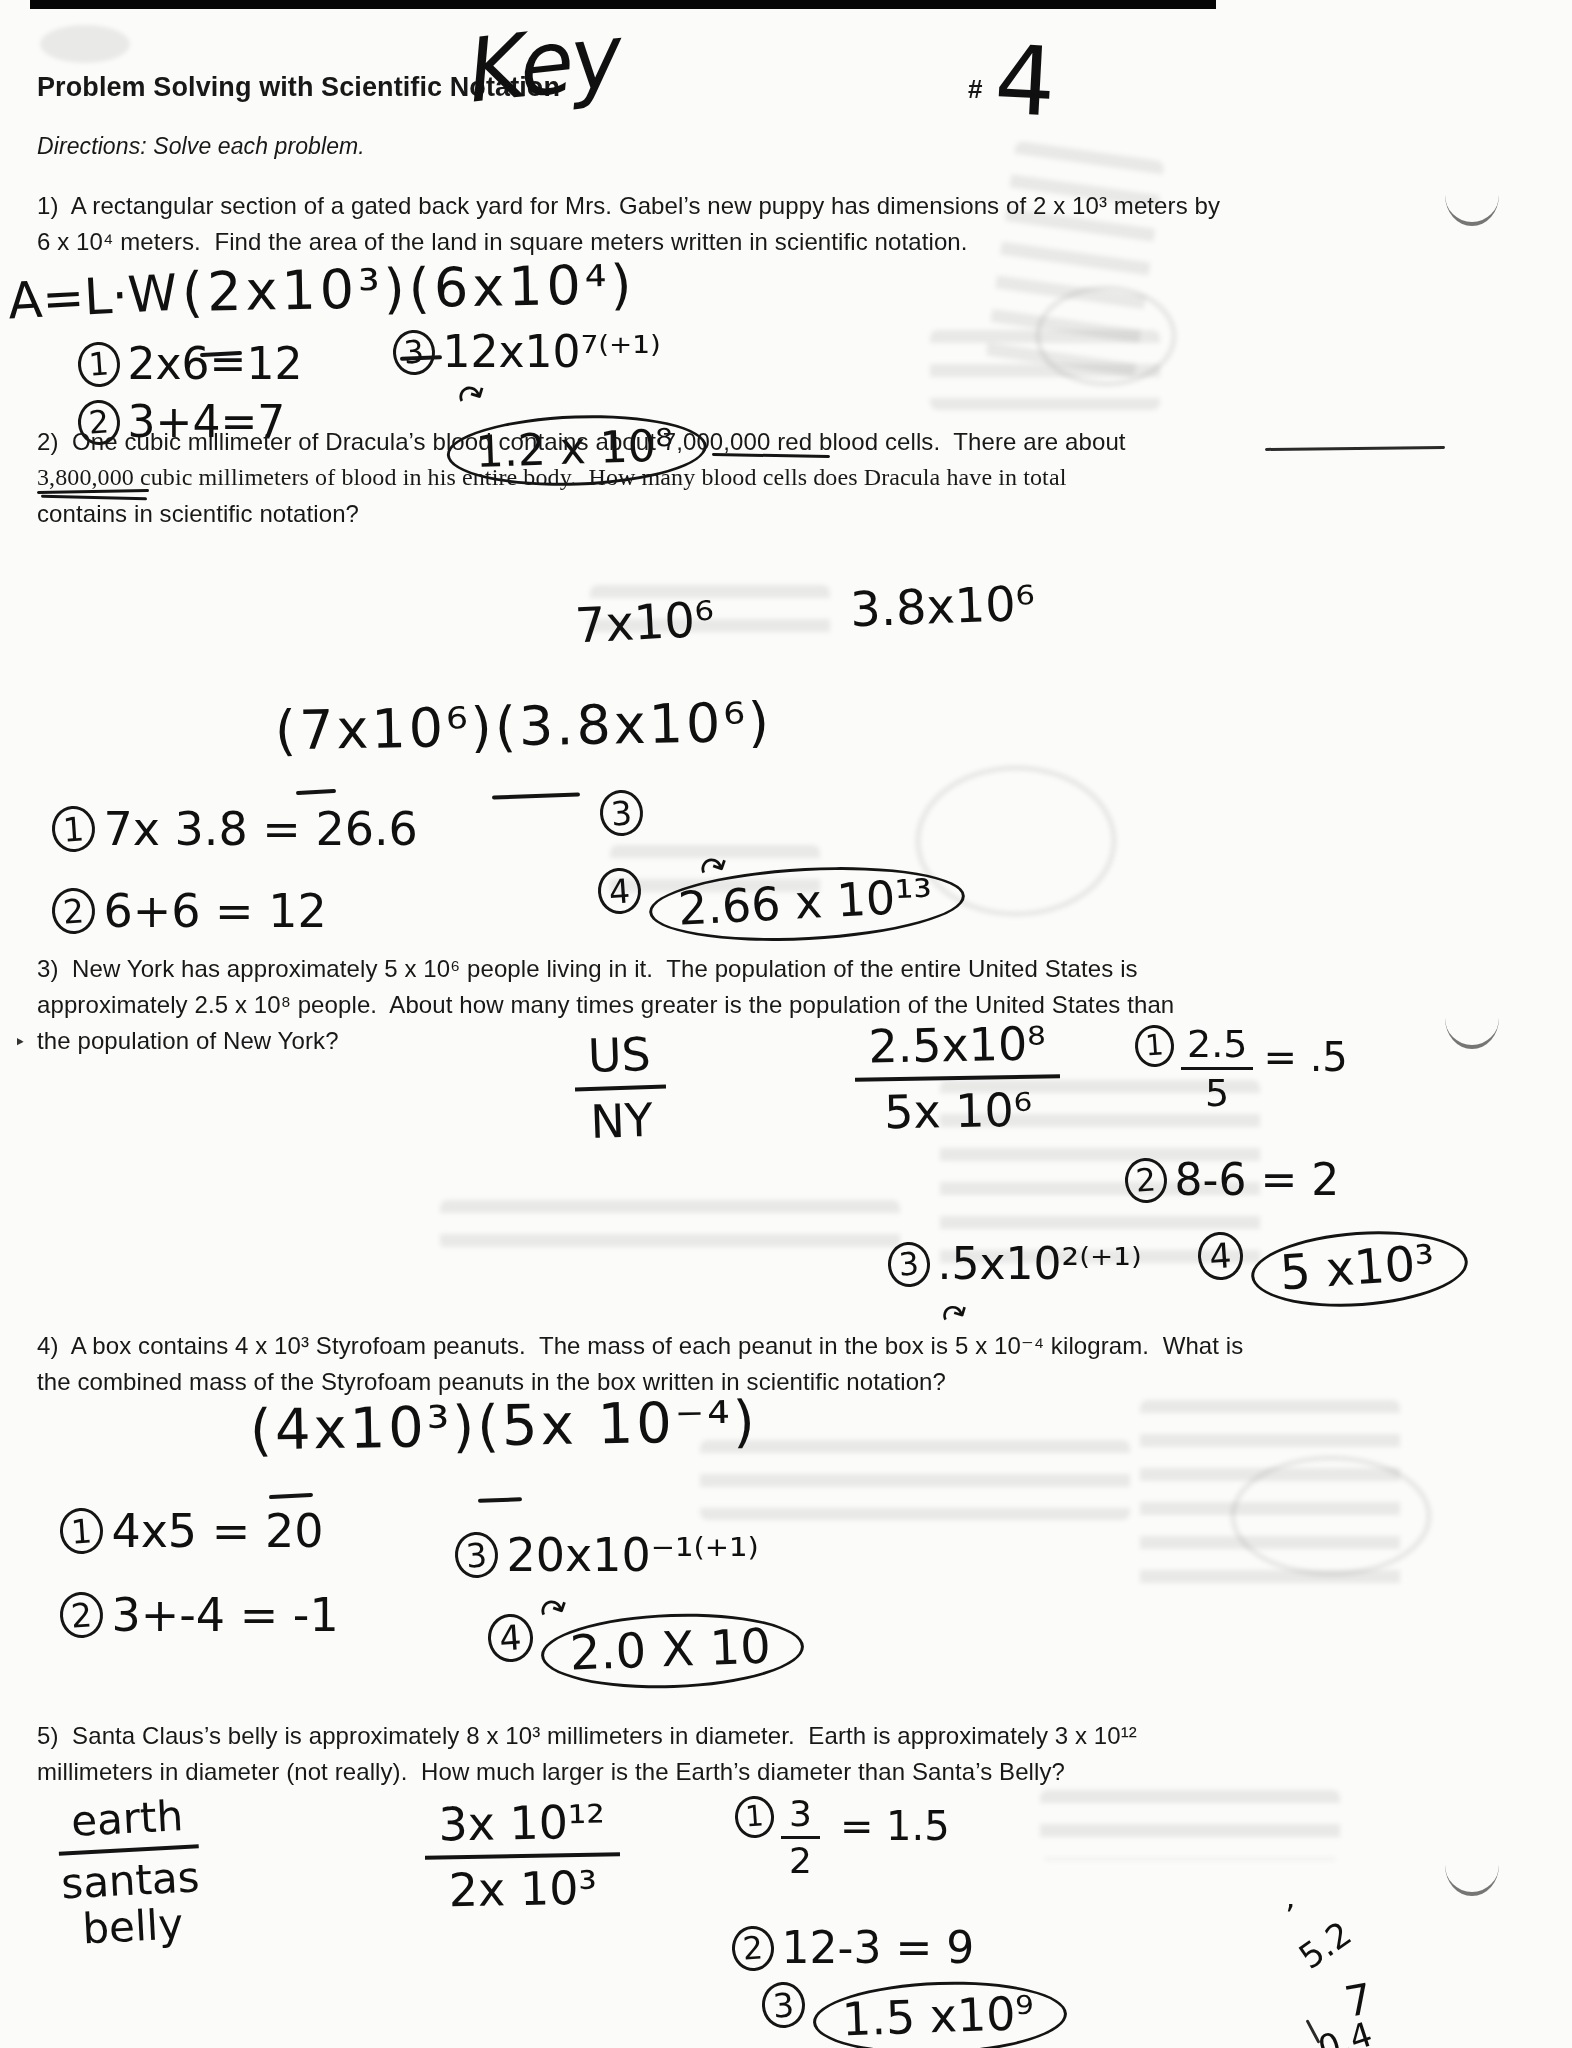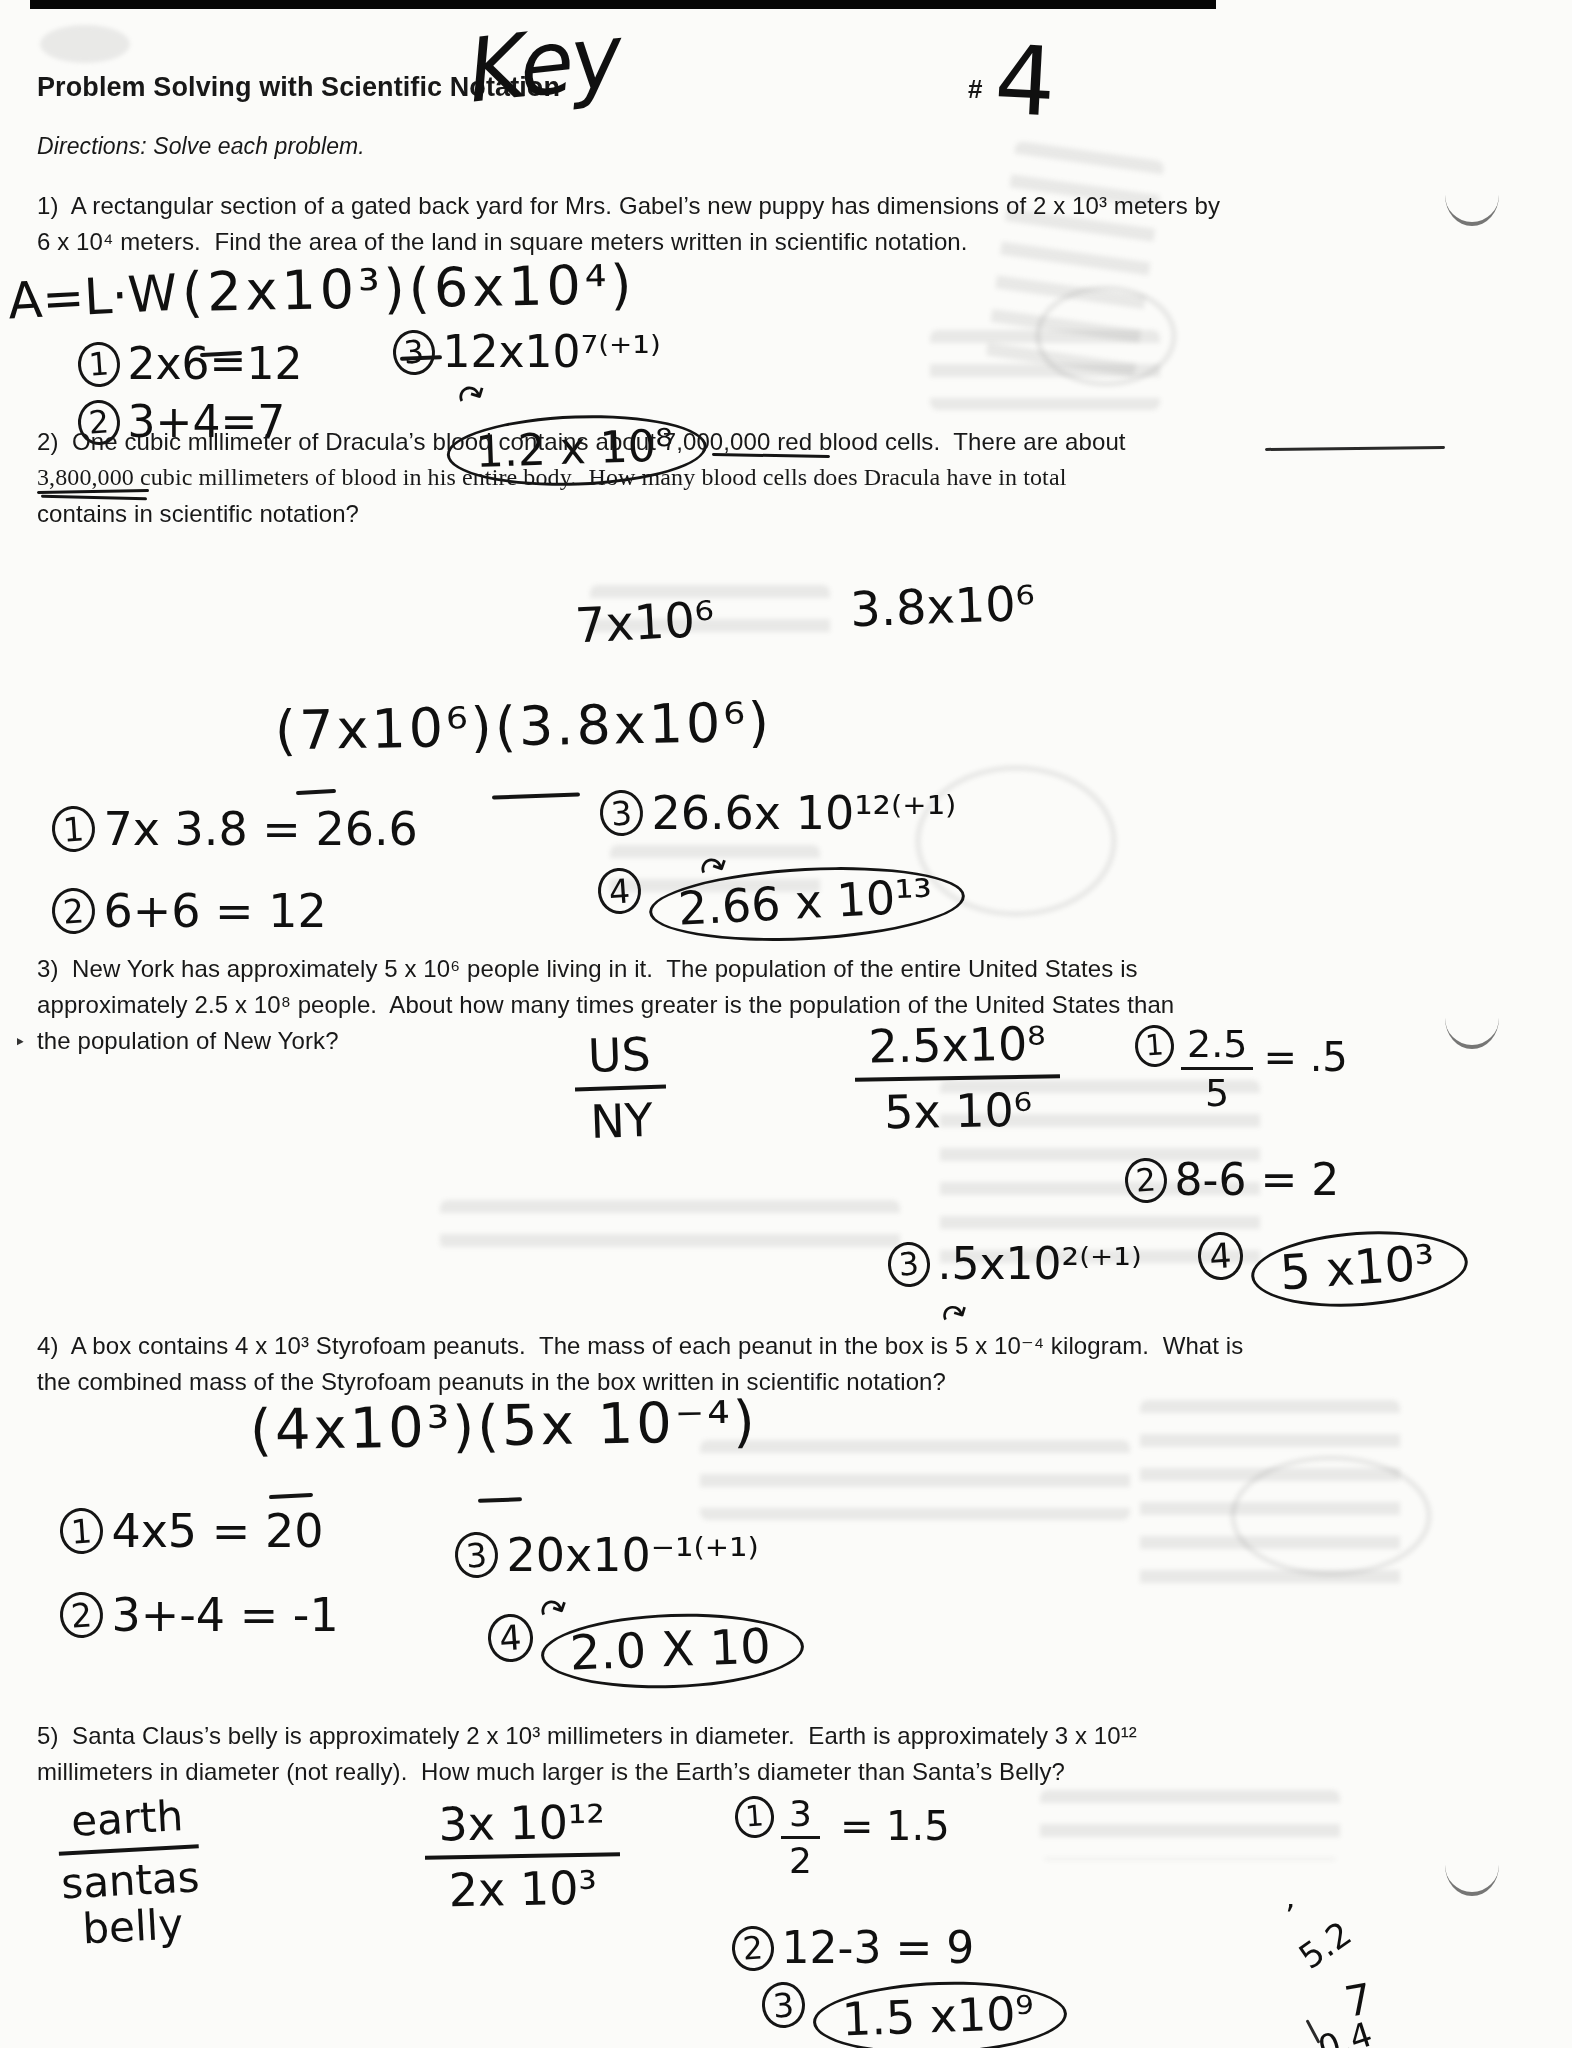--- a/index.html
+++ b/index.html
@@ -127,21 +127,20 @@
 <div class="abs hw step" style="left:52px;top:806px;font-size:46px;">
   <span class="stepnum">1</span>
   <span>7x 3.8 = 26.6</span>
 </div>
 <div class="abs hw step" style="left:52px;top:888px;font-size:46px;">
   <span class="stepnum">2</span>
   <span>6+6 = 12</span>
 </div>
 <div class="abs hw step" style="left:600px;top:790px;font-size:46px;">
   <span class="stepnum">3</span>
-  <span>26.6x 10¹²⁽⁺¹⁾</span>
 </div>
 <span class="arrow" style="left:700px;top:848px;font-size:34px;transform:rotate(-26deg);">↷</span>
 <div class="abs hw step" style="left:598px;top:868px;font-size:46px;">
   <span class="stepnum">4</span>
   <span class="oval" style="transform:rotate(-3deg);">2.66 x 10¹³</span>
 </div>
 
 <div class="abs typed" style="left:37px;top:955px;">3)  New York has approximately 5 x 10⁶ people living in it.  The population of the entire United States is</div>
 <div class="abs typed" style="left:37px;top:991px;">approximately 2.5 x 10⁸ people.  About how many times greater is the population of the United States than</div>
 <div class="abs typed" style="left:37px;top:1027px;">the population of New York?</div>
@@ -195,21 +194,21 @@
 <div class="abs hw step" style="left:455px;top:1532px;font-size:46px;">
   <span class="stepnum">3</span>
   <span>20x10⁻¹⁽⁺¹⁾</span>
 </div>
 <span class="arrow" style="left:540px;top:1590px;font-size:34px;transform:rotate(-26deg);">↷</span>
 <div class="abs hw step" style="left:488px;top:1614px;font-size:48px;">
   <span class="stepnum">4</span>
   <span class="oval" style="transform:rotate(-2deg);">2.0 X 10</span>
 </div>
 
-<div class="abs typed" style="left:37px;top:1722px;">5)  Santa Claus’s belly is approximately 2 x 10³ millimeters in diameter.  Earth is approximately 3 x 10¹²</div>
+<div class="abs typed" style="left:37px;top:1722px;">5)  Santa Claus’s belly is approximately 8 x 10³ millimeters in diameter.  Earth is approximately 3 x 10¹²</div>
 <div class="abs typed" style="left:37px;top:1758px;">millimeters in diameter (not really).  How much larger is the Earth’s diameter than Santa’s Belly?</div>
 
 <div class="abs hw frac" style="left:60px;top:1798px;font-size:42px;transform:rotate(-3deg);">
   <span class="ftop">earth</span>
   <span class="fbot" style="display:block;text-align:left;">santas</span>
   <span style="display:block;text-align:left;padding-top:4px;">belly</span>
 </div>
 <div class="abs hw frac" style="left:425px;top:1800px;font-size:46px;transform:rotate(-1deg);">
   <span class="ftop">3x 10¹²</span>
   <span class="fbot">2x 10³</span>

